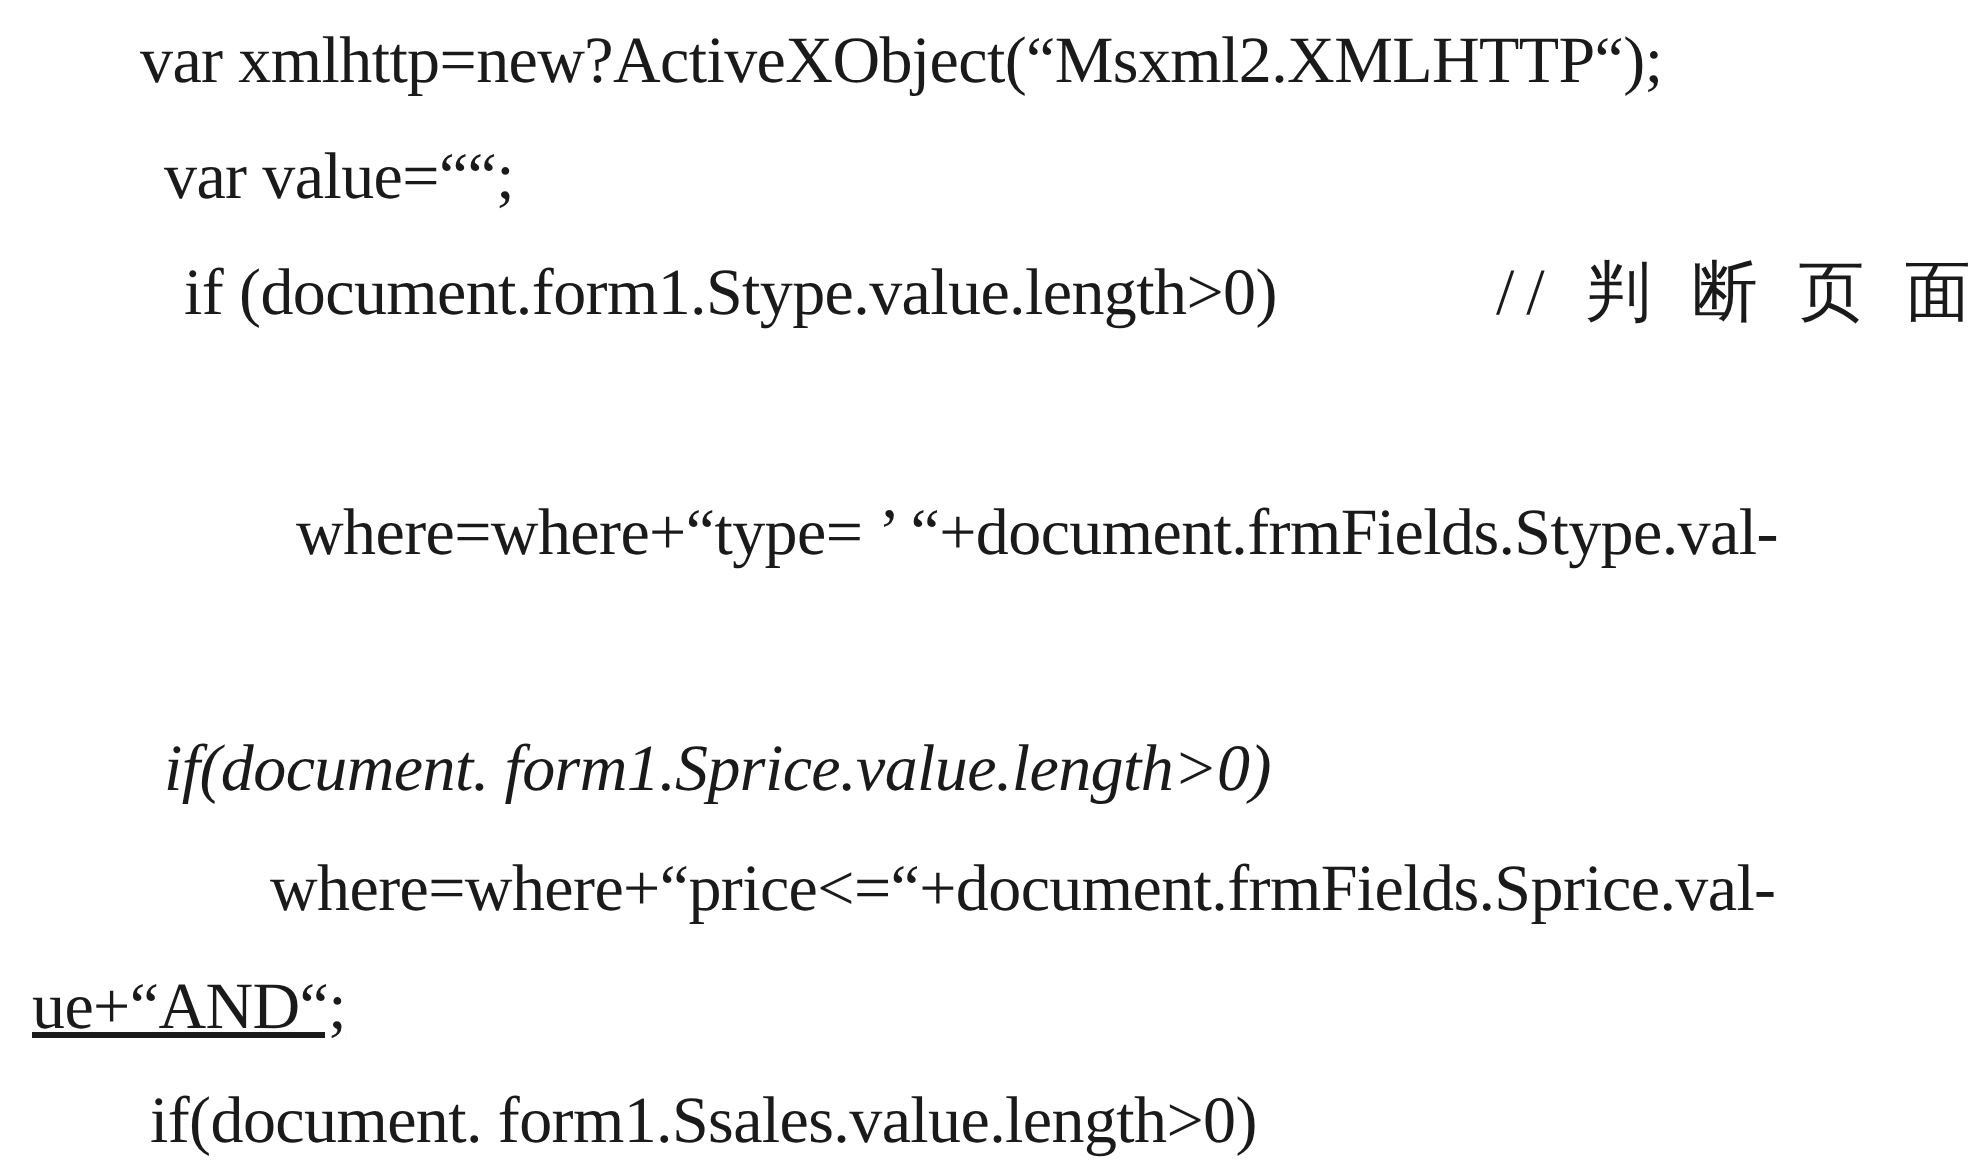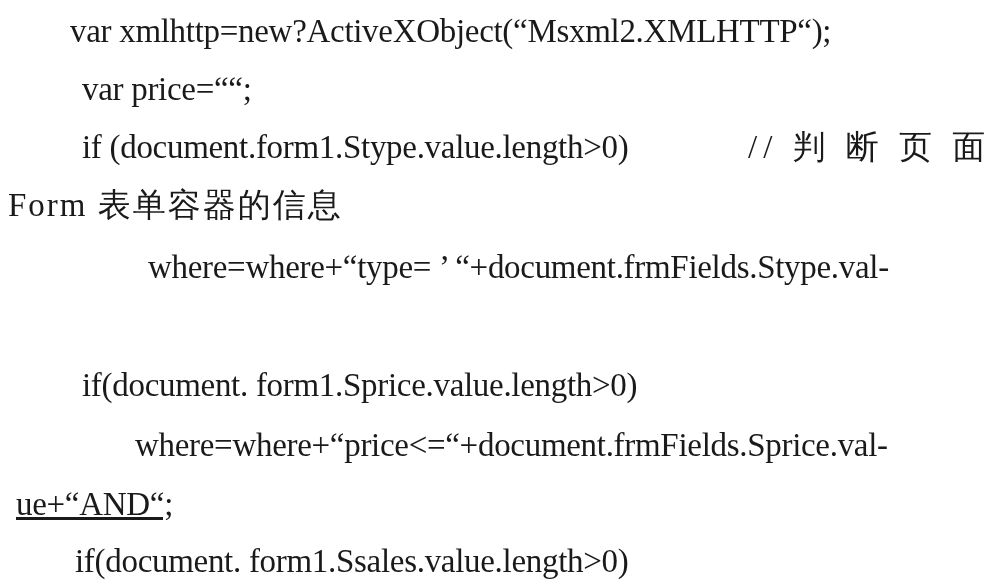--- a/index.html
+++ b/index.html
@@ -12,22 +12,21 @@
     position:absolute; white-space:pre; font-size:33px; line-height:40px;
     letter-spacing:-0.3px;
   }
   .cjk { letter-spacing:6px; }
 </style>
 </head>
 <body>
 
 <div class="page">
   <div class="line" style="left:70px; top:11px;">var xmlhttp=new?ActiveXObject(“Msxml2.XMLHTTP“);</div>
-  <div class="line" style="left:82px; top:69px;">var price=““;</div>
-  <div class="line" style="left:82px; top:127px;">if (document.form1.Stype.value.length&gt;0)</div>
+  <div class="line" style="left:82px; top:69px;">var value=““;</div>
+  <div class="line" style="left:92px; top:127px;">if (document.form1.Stype.value.length&gt;0)</div>
   <div class="line cjk" style="left:748px; top:127px;">// 判 断 页 面 上</div>
-  <div class="line" style="left:8px; top:185px; letter-spacing:2px;">Form 表单容器的信息</div>
   <div class="line" style="left:148px; top:247px;">where=where+“type= ’ “+document.frmFields.Stype.val-</div>
-  <div class="line" style="left:82px; top:365px;">if(document. form1.Sprice.value.length&gt;0)</div>
+  <div class="line" style="left:82px; top:365px;font-style:italic;">if(document. form1.Sprice.value.length&gt;0)</div>
   <div class="line" style="left:135px; top:425px;">where=where+“price&lt;=“+document.frmFields.Sprice.val-</div>
   <div class="line" style="left:16px; top:484px;text-decoration:underline;">ue+“AND“;</div>
   <div class="line" style="left:75px; top:541px;text-align:right;">if(document. form1.Ssales.value.length&gt;0)</div>
 </div>
 
 </body></html>

